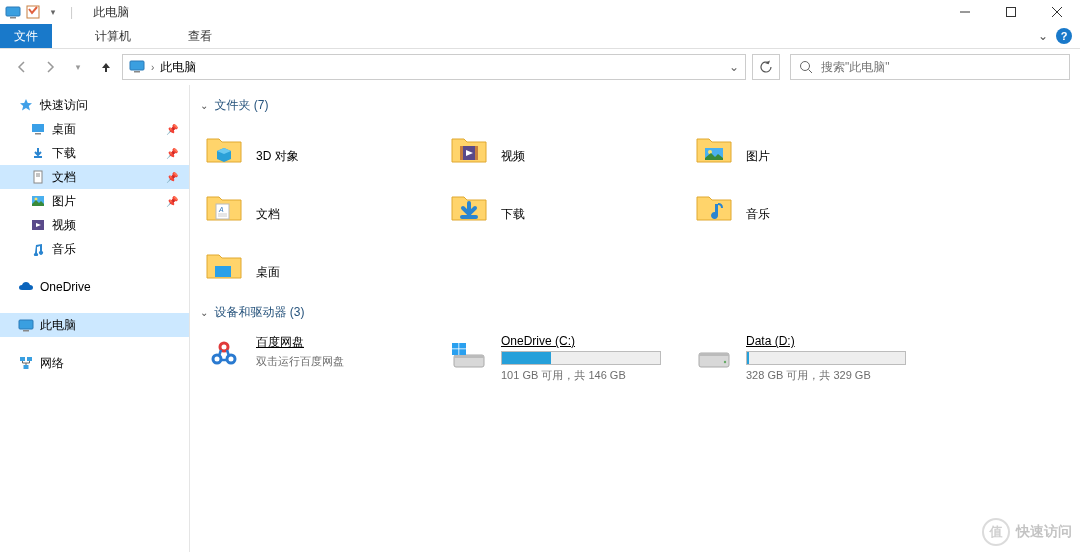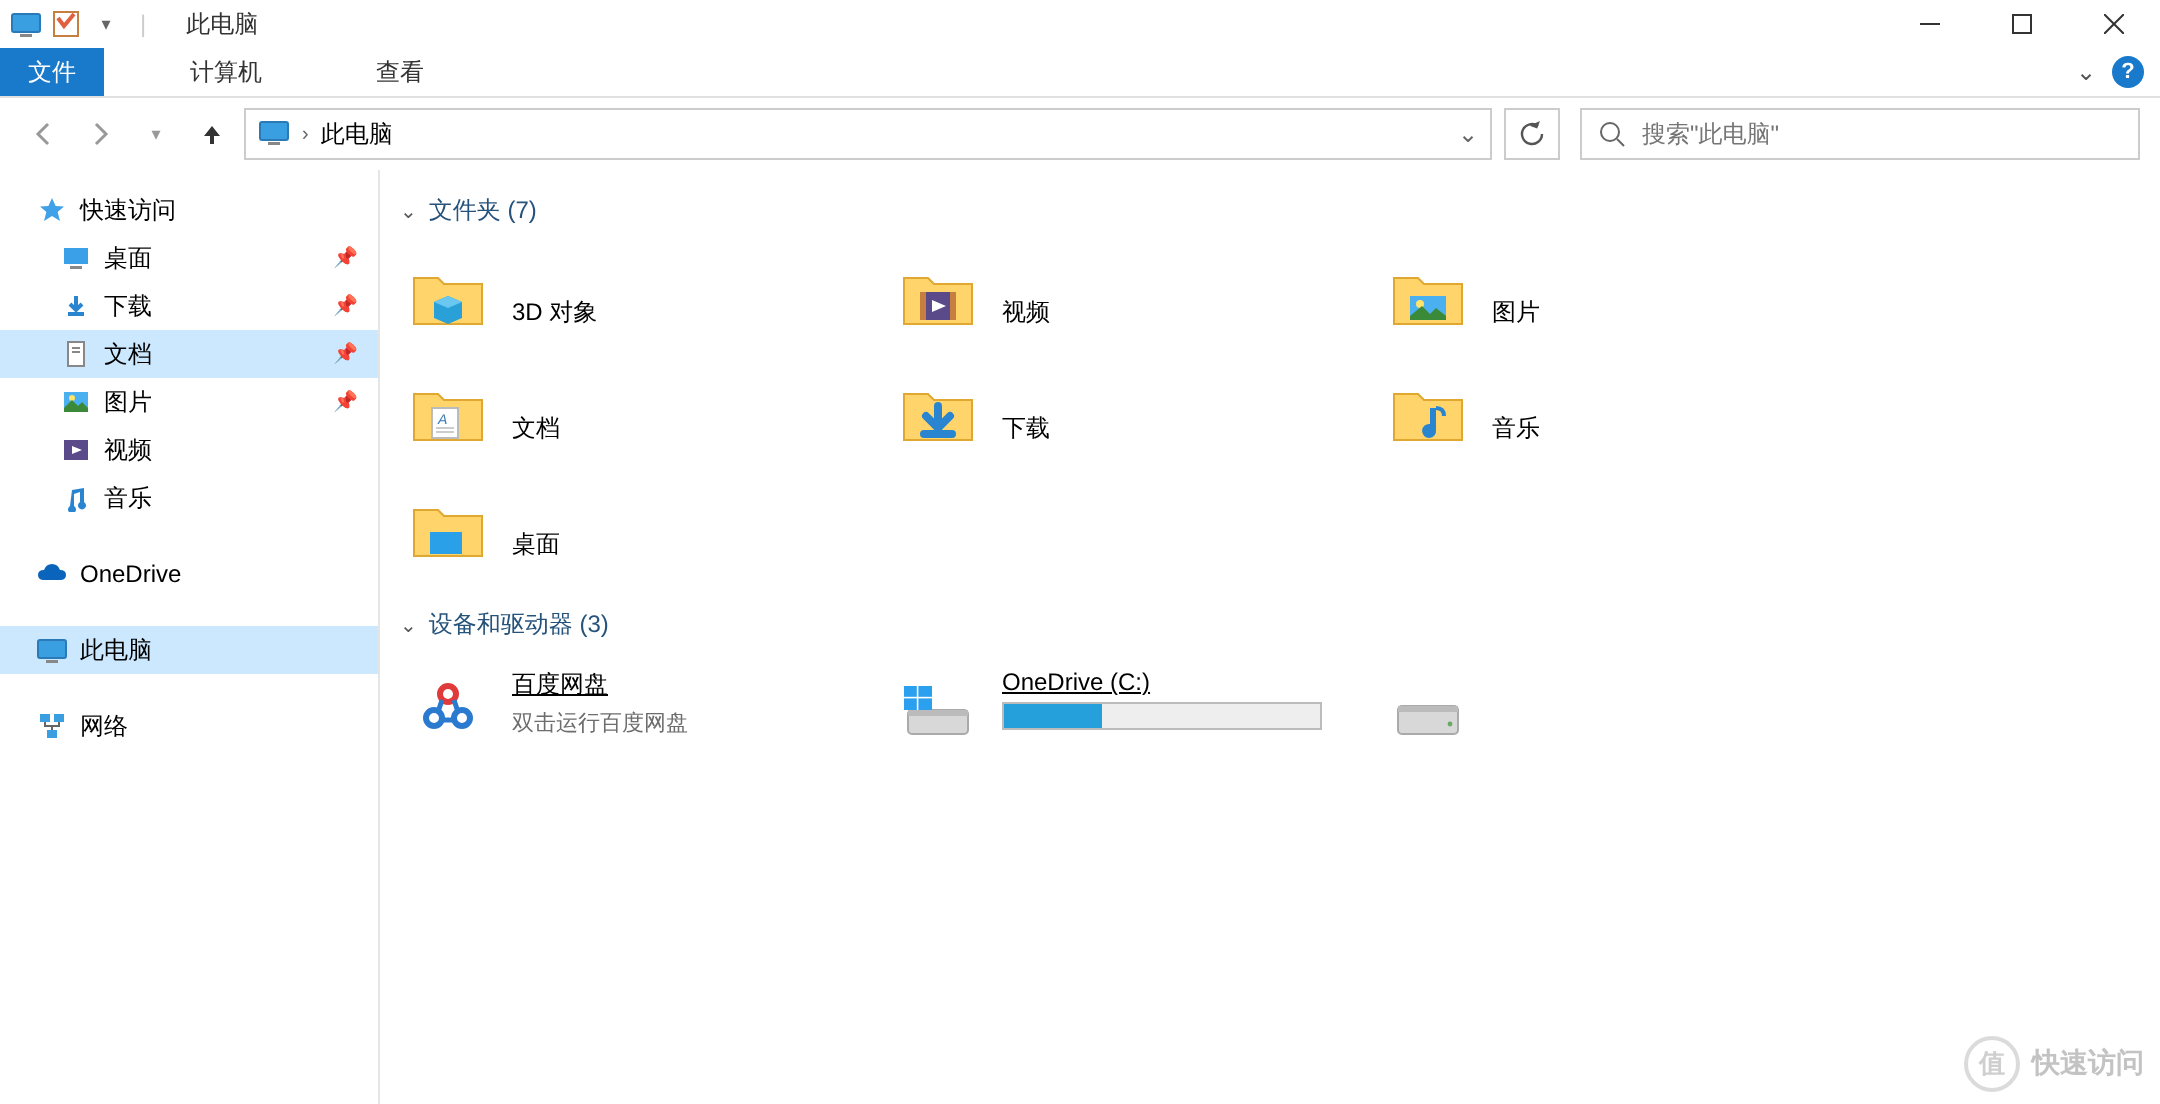--- a/index.html
+++ b/index.html
@@ -387,30 +387,38 @@
               <rect x="10" y="14" width="7" height="6" fill="#2aa0ef"></rect>
               <line x1="9.8" y1="8" x2="9.8" y2="20" stroke="#fff" stroke-width="0.8"></line>
               <line x1="3" y1="13.8" x2="17" y2="13.8" stroke="#fff" stroke-width="0.8"></line>
             </svg>
           </span>
         <div class="drive-info">
           <div class="drive-name">OneDrive (C:)</div>
           <div class="drive-bar">
               <div class="drive-fill" id="fill-c" style="width: 31%;"></div>
             </div>
+          <div class="drive-sub">101 GB 可用，共 146 GB</div>
         </div>
       </div>
       <div class="drive-item">
         <span class="drive-icon">
             <svg width="40" height="40" viewBox="0 0 40 40">
               <rect x="5" y="18" width="30" height="14" rx="2" fill="#d8d8d8" stroke="#aaa"></rect>
               <rect x="5" y="18" width="30" height="3" fill="#bbb"></rect>
               <circle cx="31" cy="27" r="1.2" fill="#6a6"></circle>
             </svg>
           </span>
+        <div class="drive-info">
+          <div class="drive-name">Data (D:)</div>
+          <div class="drive-bar">
+              <div class="drive-fill" id="fill-d" style="width: 1%;"></div>
+            </div>
+          <div class="drive-sub">328 GB 可用，共 329 GB</div>
+        </div>
       </div>
     </div>
   </div>
 </div>
 
 <div class="watermark">
   <span class="watermark-badge">值</span>
   <span>快速访问</span>
 </div>
 

